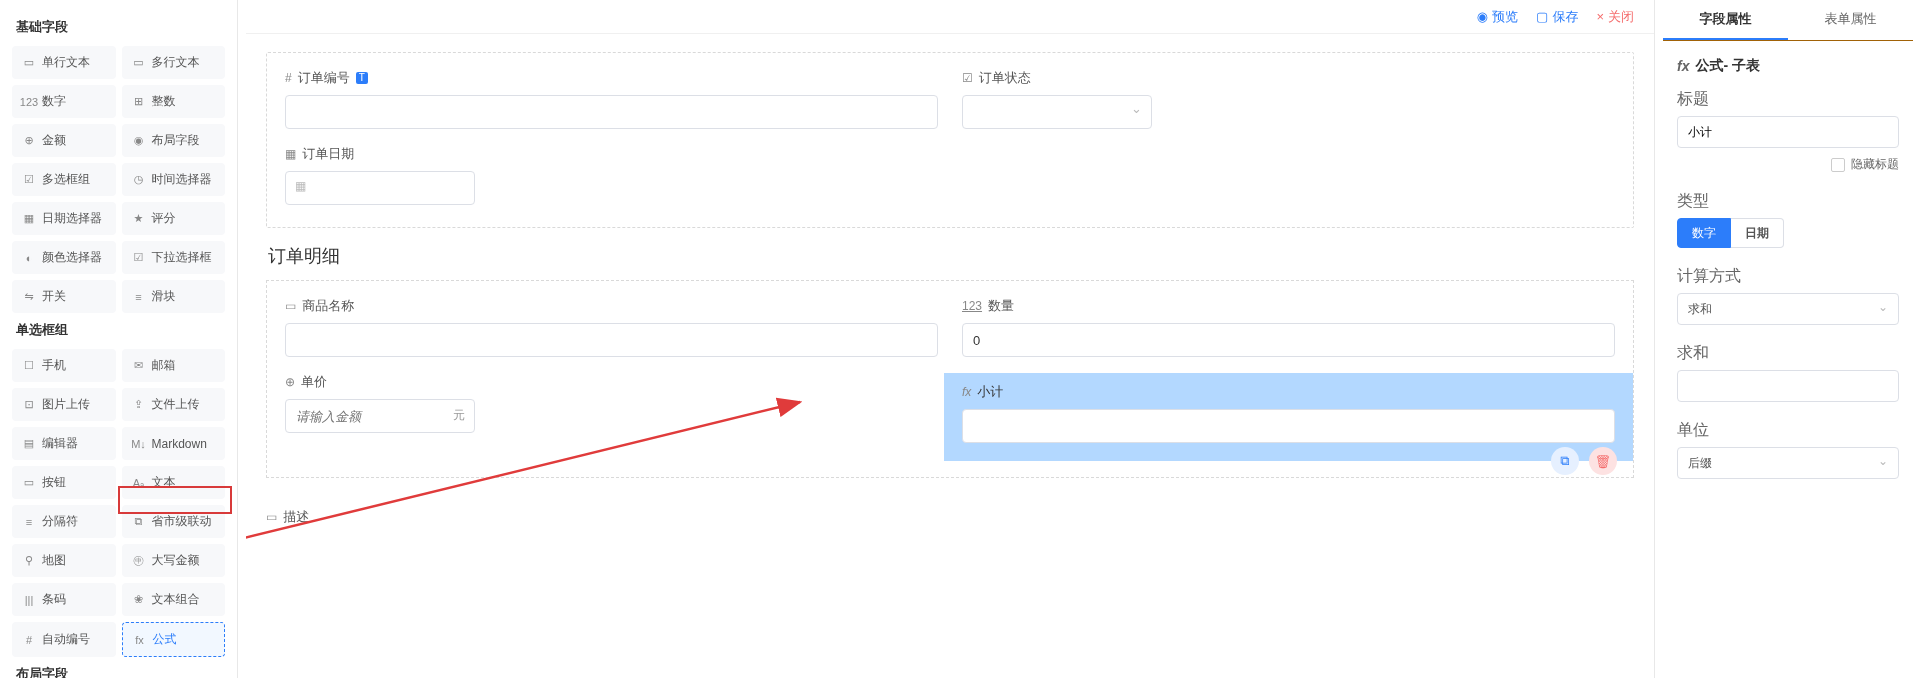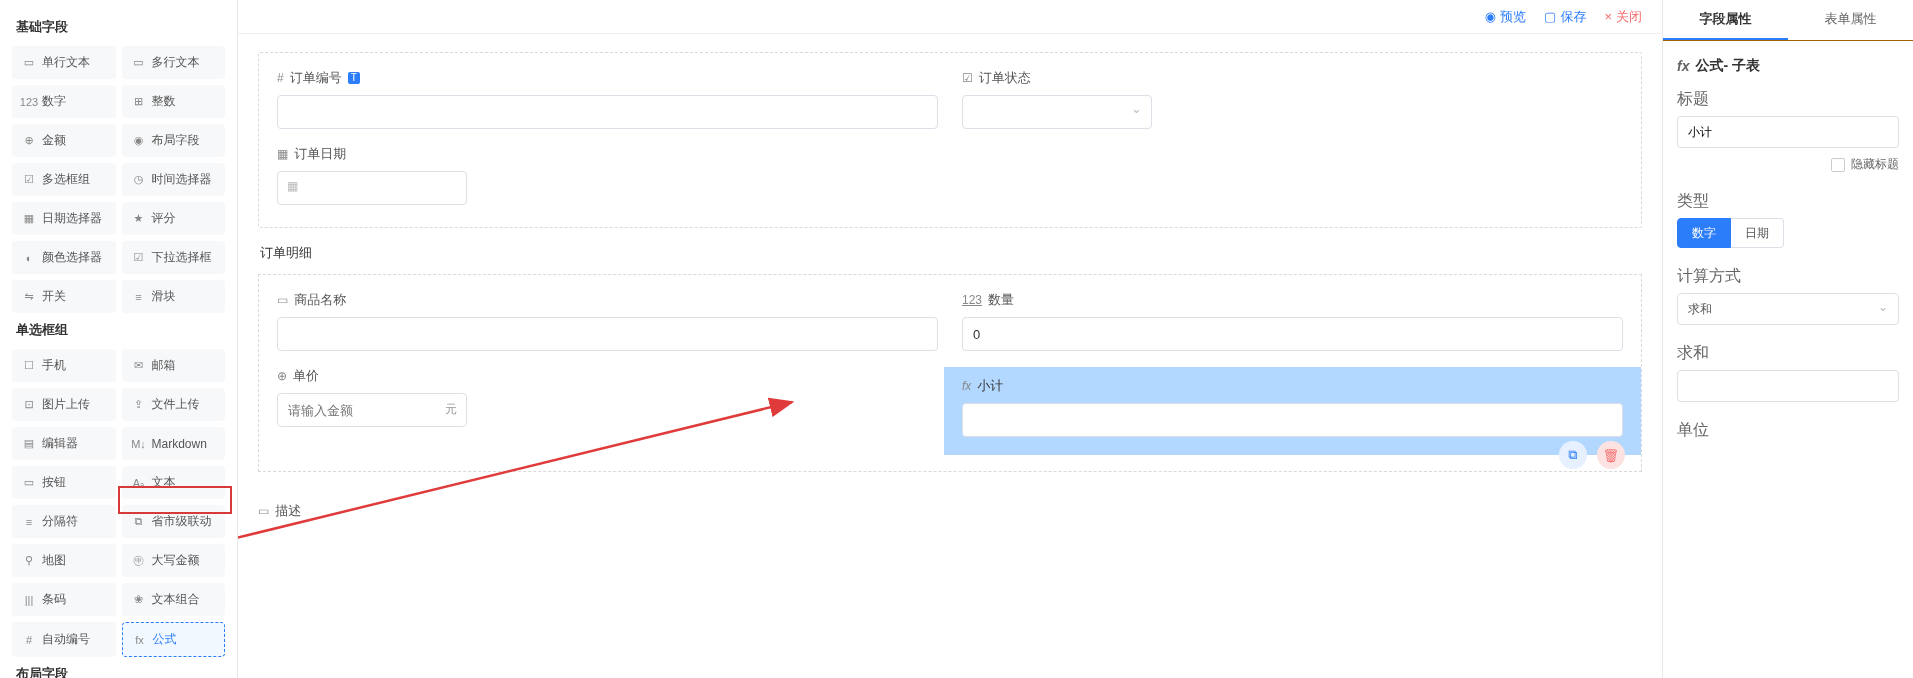--- a/index.html
+++ b/index.html
@@ -1,17 +1,17 @@
 <!DOCTYPE html>
 <html><head>
 <meta charset="utf-8">
 <style>
 * { box-sizing: border-box; margin: 0; padding: 0; }
 body { font-family: -apple-system, "Microsoft YaHei", sans-serif; font-size: 13px; color: #333; background: #fff; overflow: hidden; }
-.app { display: flex; width: 1913px; height: 678px; }
+.app { display: flex; width: 1913px; height: 678px; gap: 8px; }
 
 
 .palette { width: 238px; border-right: 1px solid #e8e8e8; padding: 10px 12px; overflow-y: auto; }
 .palette h4 { font-size: 13px; font-weight: 600; color: #333; margin: 8px 0 10px 4px; }
 .grid2 { display: grid; grid-template-columns: 1fr 1fr; gap: 6px; }
 .pal-item { background: #f7f8fa; border-radius: 4px; padding: 8px 10px; font-size: 12px; color: #555; display: flex; align-items: center; gap: 6px; cursor: grab; }
 .pal-item .ic { width: 14px; height: 14px; display: inline-flex; align-items: center; justify-content: center; color: #888; font-size: 11px; }
 .pal-item.dragged { border: 1px dashed #2c7dfa; background: #f2f8ff; color: #2c7dfa; }
 .highlight-box { position: absolute; border: 2px solid #d83a3a; pointer-events: none; }
 
@@ -31,21 +31,21 @@
 .badge-t { background: #2c7dfa; color: #fff; font-size: 10px; padding: 1px 3px; border-radius: 2px; line-height: 1; }
 .input { width: 100%; height: 34px; border: 1px solid #dcdfe6; border-radius: 4px; padding: 0 10px; font-size: 13px; color: #333; background: #fff; }
 .input.small { width: 190px; }
 .select-input { position: relative; width: 190px; }
 .select-input:after { content: "⌄"; position: absolute; right: 10px; top: 6px; color: #bbb; }
 .date-input { position: relative; width: 190px; }
 .date-input .cal { position: absolute; left: 10px; top: 8px; color: #bbb; font-size: 12px; }
 .date-input input { padding-left: 30px; }
 .money-input { position: relative; width: 190px; }
 .money-input .unit { position: absolute; right: 10px; top: 8px; color: #999; font-size: 12px; }
-.section-title { font-size: 13px; color: #333; margin: 6px 0 12px 2px; }
+.section-title { font-size: 18px; color: #333; margin: 6px 0 12px 2px; }
 .sub-block { border: 1px dashed #d9d9d9; padding: 16px 18px 30px; position: relative; }
 .selected-field { background: #b3d8ff; margin: 0 -18px -14px; padding: 10px 18px 18px; position: relative; }
 .selected-field .field-label { color: #333; }
 .selected-field .input { background: #fff; }
 .field-actions { position: absolute; right: 16px; bottom: -14px; display: flex; gap: 10px; }
 .act-btn { width: 28px; height: 28px; border-radius: 50%; display: flex; align-items: center; justify-content: center; font-size: 13px; cursor: pointer; }
 .act-copy { background: #e6f0ff; color: #2c7dfa; }
 .act-del { background: #fde2e2; color: #f56c6c; }
 
 
@@ -59,21 +59,21 @@
 .prop-body { padding: 16px 14px; }
 .prop-head { display: flex; align-items: center; gap: 6px; font-size: 14px; font-weight: 600; margin-bottom: 14px; }
 .prop-group { margin-bottom: 18px; }
 .prop-label { font-size: 16px; color: #666; margin-bottom: 6px; }
 .prop-input { width: 100%; height: 32px; border: 1px solid #dcdfe6; border-radius: 4px; padding: 0 10px; font-size: 12px; }
 .checkbox-row { display: flex; justify-content: flex-end; align-items: center; gap: 6px; font-size: 12px; color: #666; margin-top: 8px; }
 .chk { width: 14px; height: 14px; border: 1px solid #ccc; border-radius: 2px; }
 .seg { display: flex; gap: 0; }
 .seg button { height: 30px; padding: 0 14px; border: 1px solid #dcdfe6; background: #fff; font-size: 12px; color: #555; cursor: pointer; }
 .seg button:first-child { border-radius: 4px 0 0 4px; }
-.seg button:last-child { border-radius: 0 4px 4px 0; border-left: none; }
+.seg button:last-child { border-radius: 0 4px 4px 0; border-left: none; font-weight: bold; }
 .seg button.on { background: #2c7dfa; border-color: #2c7dfa; color: #fff; }
 .select-full { width: 100%; height: 32px; border: 1px solid #dcdfe6; border-radius: 4px; padding: 0 10px; font-size: 12px; color: #555; position: relative; display:flex; align-items:center; }
 .select-full:after { content: "⌄"; position: absolute; right: 10px; top: 6px; color: #bbb; }
 .stepper { display: flex; }
 .stepper button { width: 32px; height: 30px; border: 1px solid #dcdfe6; background: #fff; color: #888; cursor: pointer; }
 .stepper input { width: 48px; height: 30px; border: 1px solid #dcdfe6; border-left: none; border-right: none; text-align: center; font-size: 12px; }
 </style>
 </head>
 <body>
 
@@ -266,21 +266,21 @@
                   <span class="ic">▭</span>
                   <span>商品名称</span>
                 </div>
               <input class="input" style="">
             </div>
             <div class="field" style="margin-bottom:0;">
               <div class="field-label">
                   <span class="ic">⊕</span>
                   <span>单价</span>
                 </div>
-              <div class="money-input"><input class="input small" style="color: #ec4899;" placeholder="请输入金额"><span class="unit">元</span></div>
+              <div class="money-input"><input class="input small" style="color: #ec4899; font-style: italic;" placeholder="请输入金额"><span class="unit">元</span></div>
             </div>
           </div>
           <div>
             <div class="field">
               <div class="field-label">
                   <span class="ic" style="text-decoration:underline;">123</span>
                   <span>数量</span>
                 </div>
               <input class="input" value="0" style="">
             </div>
@@ -353,16 +353,19 @@
       </div>
 
       <div class="prop-group">
         <div class="prop-label">求和</div>
         <input class="prop-input" style="">
       </div>
 
 
       <div class="prop-group">
         <div class="prop-label">单位</div>
+        <div class="select-full">
+            <span>后缀</span>
+          </div>
       </div>
     </div>
   </aside>
 </div>
 
 </body></html>

